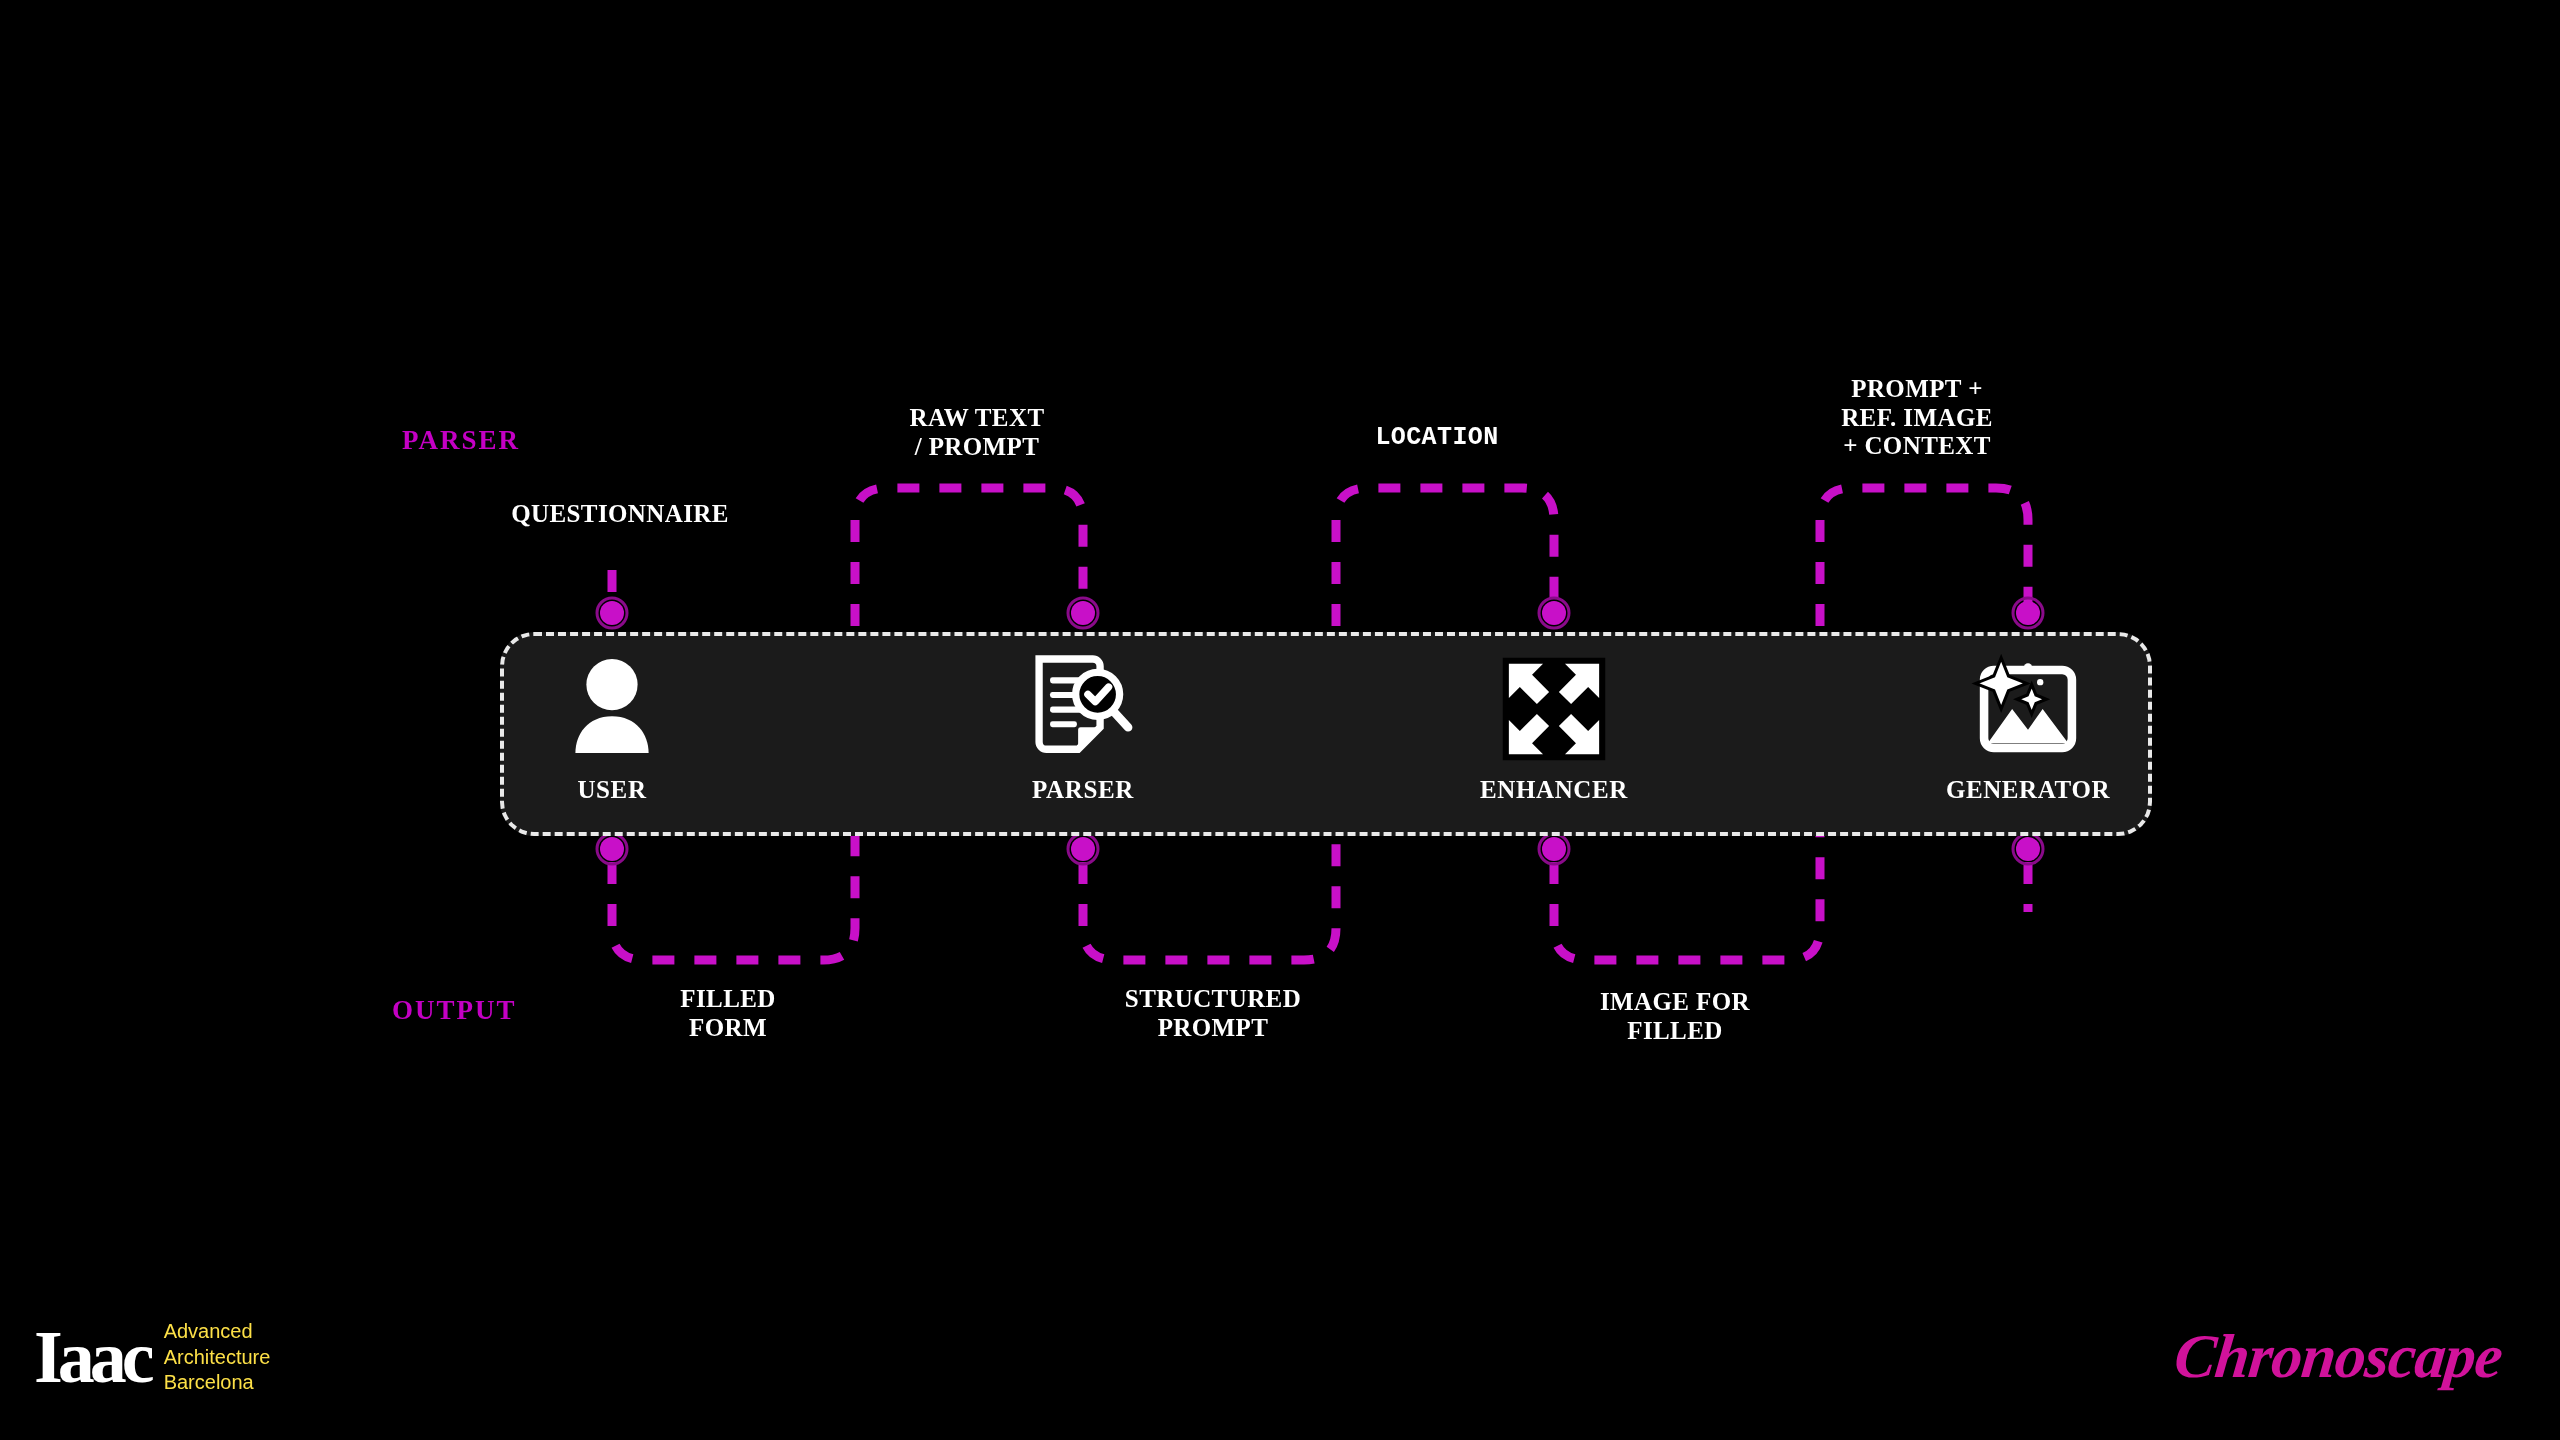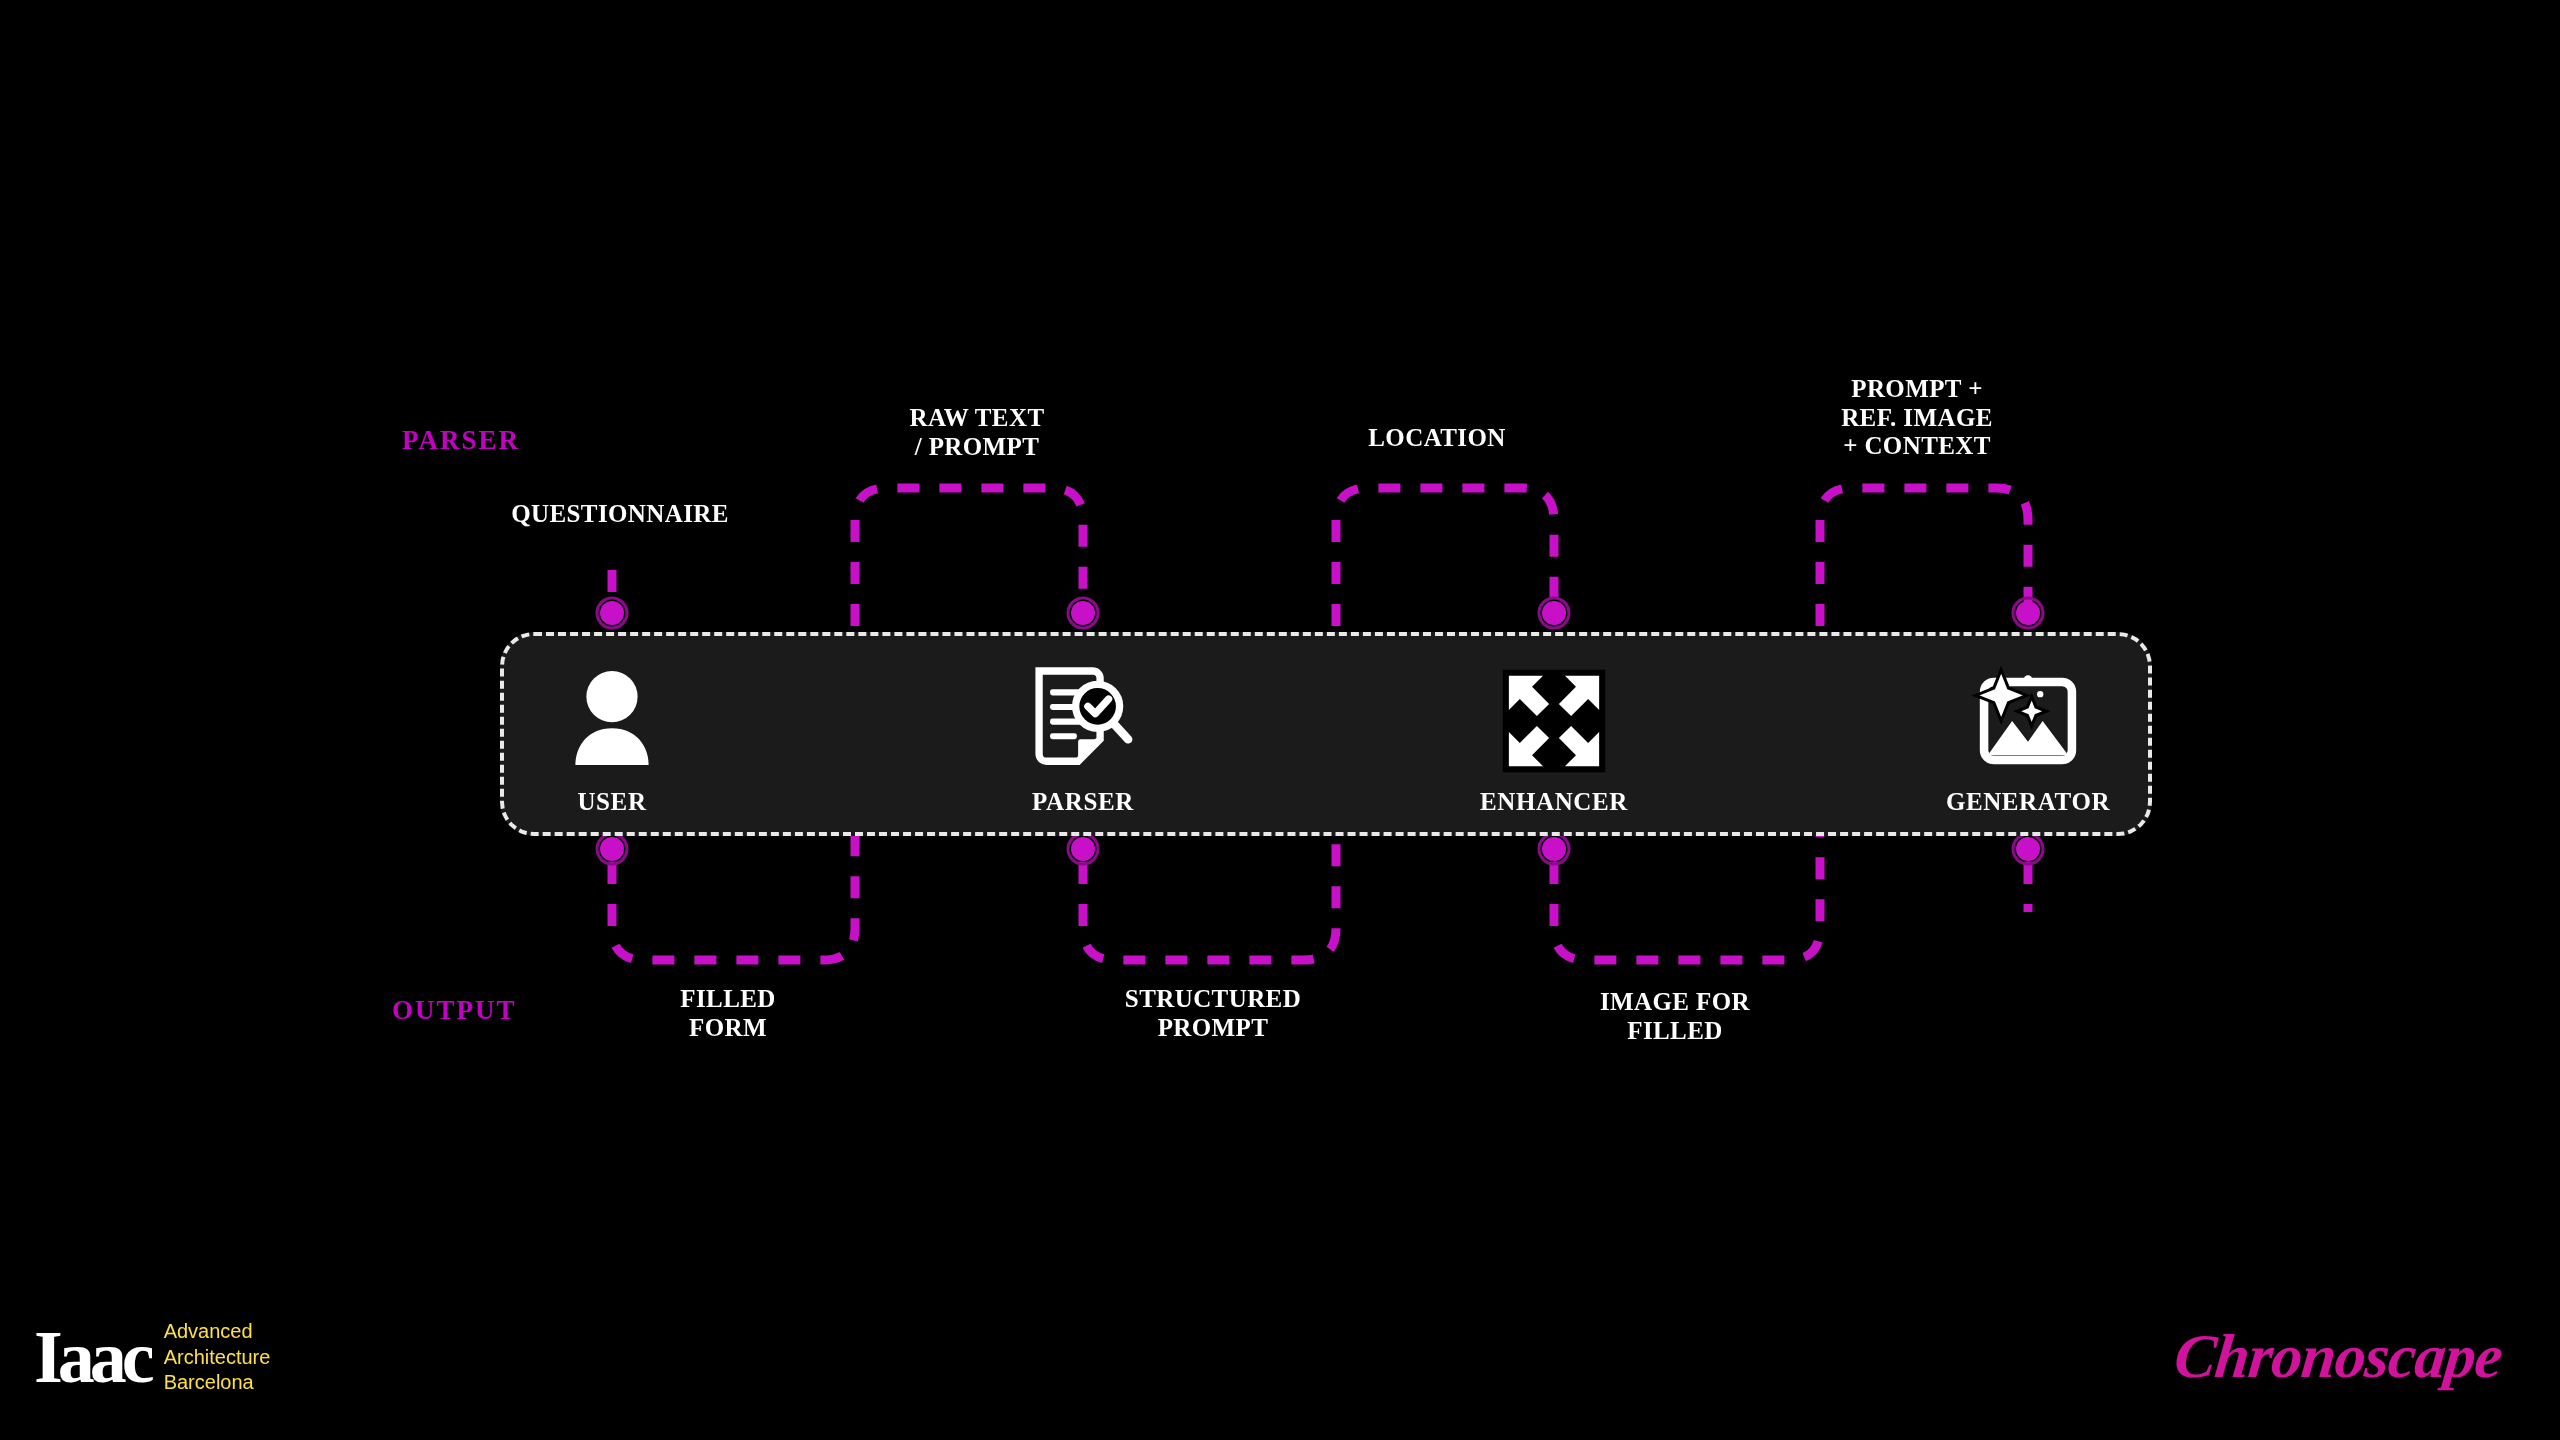--- a/index.html
+++ b/index.html
@@ -24,21 +24,21 @@
     border-radius:34px;
   }
 
   
   .node {
     position:absolute;
     top:632px;
     width:220px; height:204px;
     display:flex; flex-direction:column;
     align-items:center; justify-content:flex-start;
-    padding-top:28px;
+    padding-top:16px;
     pointer-events:auto;
   }
   .node .glyph { width:124px; height:122px; display:block; }
   .node .caption {
     margin-top:6px;
     color:#ffffff;
     font-family:"Liberation Serif", serif;
     font-weight:bold;
     font-size:25px;
     letter-spacing:.6px;
@@ -196,21 +196,21 @@
     </svg>
     <span class="caption">GENERATOR</span>
   </div>
 
   <span class="sidecap" style="left:402px; top:425px;">PARSER</span>
   <span class="sidecap" style="left:392px; top:995px;">OUTPUT</span>
 
   <span class="flowlabel" style="left:620px; top:500px;">QUESTIONNAIRE</span>
   <span class="flowlabel" style="left:977px; top:404px;">RAW TEXT
 / PROMPT</span>
-  <span class="flowlabel" style="left:1437px; top:424px;">LOCATION</span>
+  <span class="flowlabel" style="left:1437px; top:424px;font-family:Liberation Mono, monospace;">LOCATION</span>
   <span class="flowlabel" style="left:1917px; top:375px;">PROMPT +
 REF. IMAGE
 + CONTEXT</span>
 
   <span class="flowlabel" style="left:728px; top:985px;">FILLED
 FORM</span>
   <span class="flowlabel" style="left:1213px; top:985px;">STRUCTURED
 PROMPT</span>
   <span class="flowlabel" style="left:1675px; top:988px;">IMAGE FOR
 FILLED</span>

